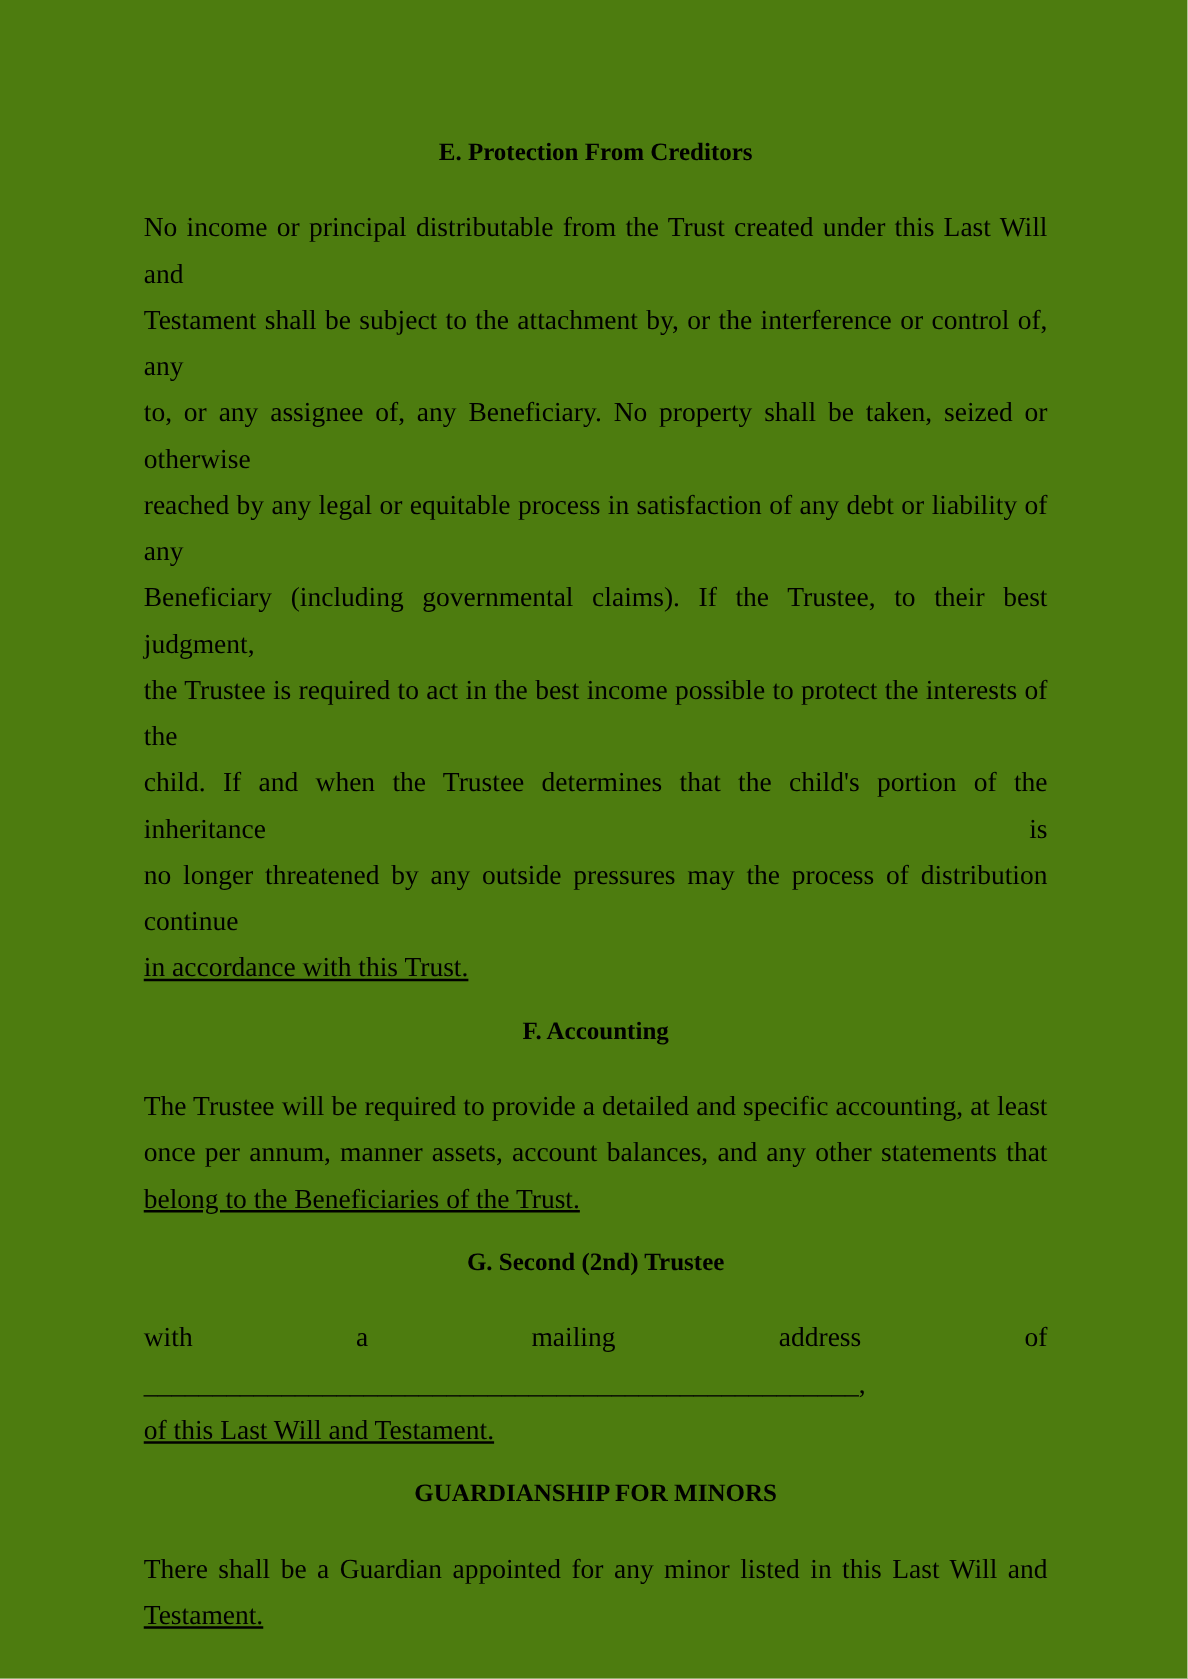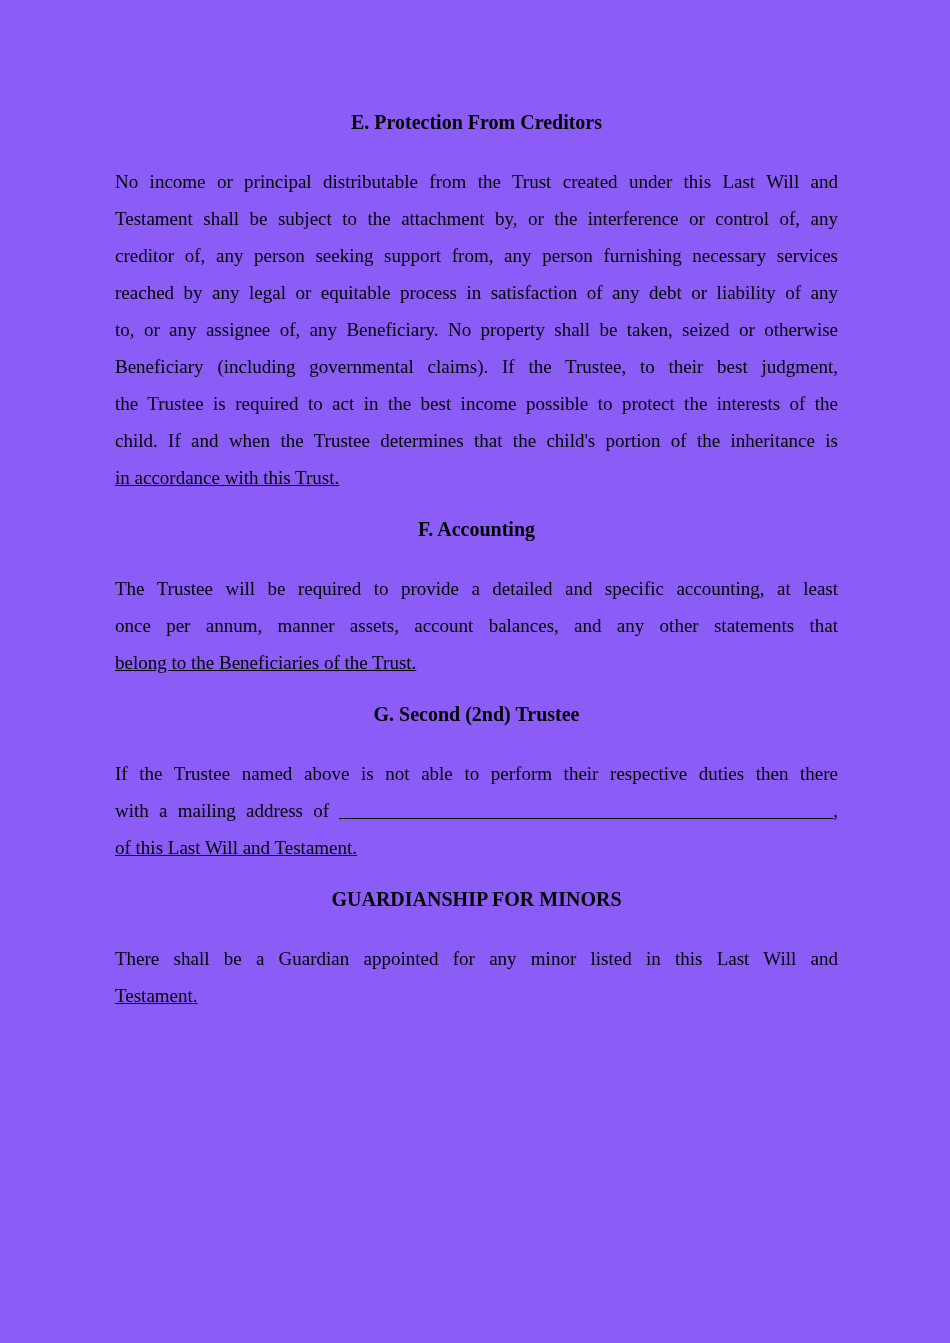--- a/index.html
+++ b/index.html
@@ -4,76 +4,75 @@
 <style>
   html, body {
     margin: 0;
     padding: 0;
     background: #ffffff;
   }
   .page {
     position: relative;
     width: 950px;
     height: 1343px;
-    background: #8b5cf6;
+    background: #4d7c0f;
     box-sizing: border-box;
     padding: 108px 112px 0 115px;
     font-family: "Liberation Serif", serif;
     color: #000000;
     overflow: hidden;
   }
   .heading {
     font-weight: bold;
     font-size: 20px;
     line-height: 28px;
     text-align: center;
     margin: 19px 0 0 0;
   }
   .heading:first-child {
     margin-top: 0;
   }
   .para {
     margin: 27px 0 0 0;
   }
   .line {
-    font-size: 19px;
+    font-size: 22px;
     line-height: 37px;
     text-align: justify;
     text-align-last: justify;
   }
   .line.last {
     text-align-last: left;
     text-decoration: underline;
   }
 </style>
 </head>
 <body>
 
 <div class="page">
     <div class="heading">E. Protection From Creditors</div>
     <div class="para">
       <div class="line">No income or principal distributable from the Trust created under this Last Will and</div>
       <div class="line">Testament shall be subject to the attachment by, or the interference or control of, any</div>
-      <div class="line">creditor of, any person seeking support from, any person furnishing necessary services</div>
+      <div class="line">to, or any assignee of, any Beneficiary. No property shall be taken, seized or otherwise</div>
       <div class="line">reached by any legal or equitable process in satisfaction of any debt or liability of any</div>
-      <div class="line">to, or any assignee of, any Beneficiary. No property shall be taken, seized or otherwise</div>
       <div class="line">Beneficiary (including governmental claims). If the Trustee, to their best judgment,</div>
       <div class="line">the Trustee is required to act in the best income possible to protect the interests of the</div>
       <div class="line">child. If and when the Trustee determines that the child's portion of the inheritance is</div>
+      <div class="line">no longer threatened by any outside pressures may the process of distribution continue</div>
       <div class="line last">in accordance with this Trust.</div>
     </div>
     <div class="heading">F. Accounting</div>
     <div class="para">
       <div class="line">The Trustee will be required to provide a detailed and specific accounting, at least</div>
       <div class="line">once per annum, manner assets, account balances, and any other statements that</div>
       <div class="line last">belong to the Beneficiaries of the Trust.</div>
     </div>
     <div class="heading">G. Second (2nd) Trustee</div>
     <div class="para">
-      <div class="line">If the Trustee named above is not able to perform their respective duties then there</div>
       <div class="line">with a mailing address of ____________________________________________________,</div>
       <div class="line last">of this Last Will and Testament.</div>
     </div>
     <div class="heading">GUARDIANSHIP FOR MINORS</div>
     <div class="para">
       <div class="line">There shall be a Guardian appointed for any minor listed in this Last Will and</div>
       <div class="line last">Testament.</div>
     </div>
   </div>
 

